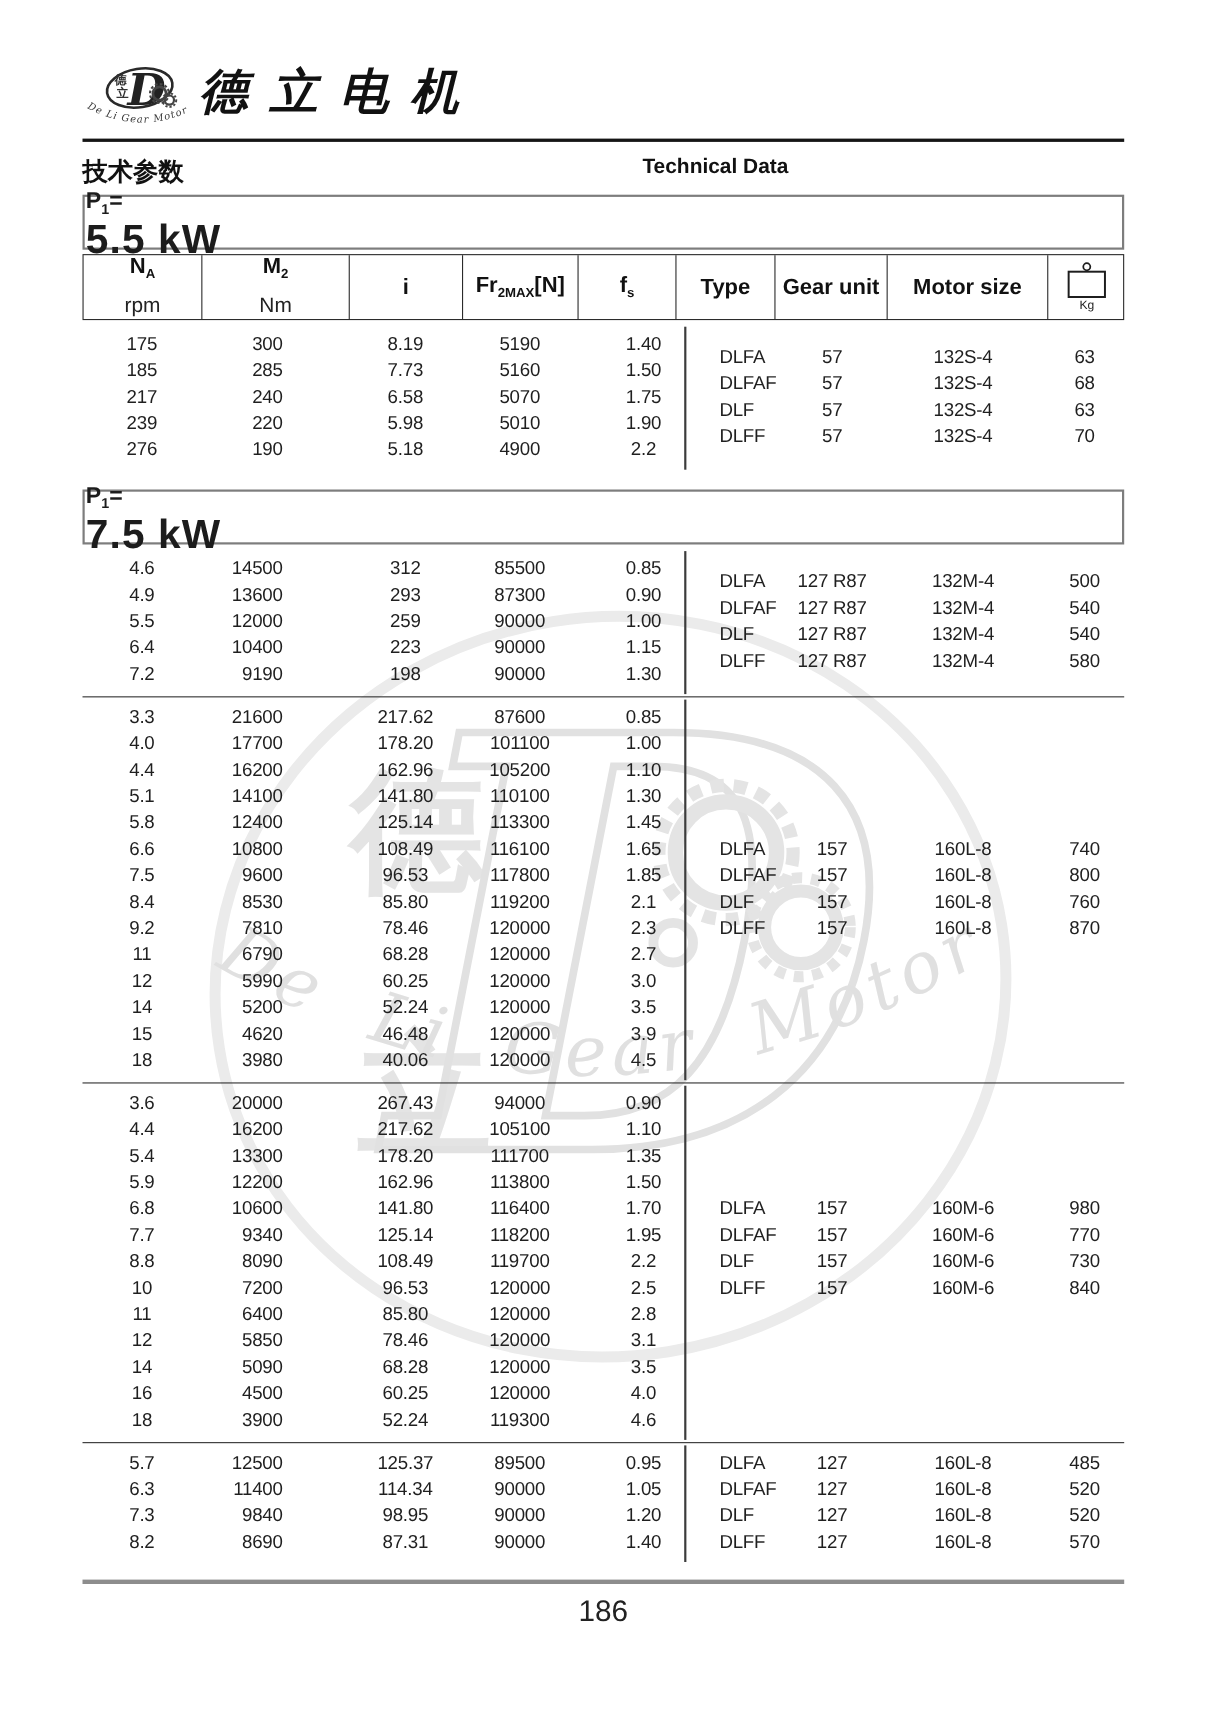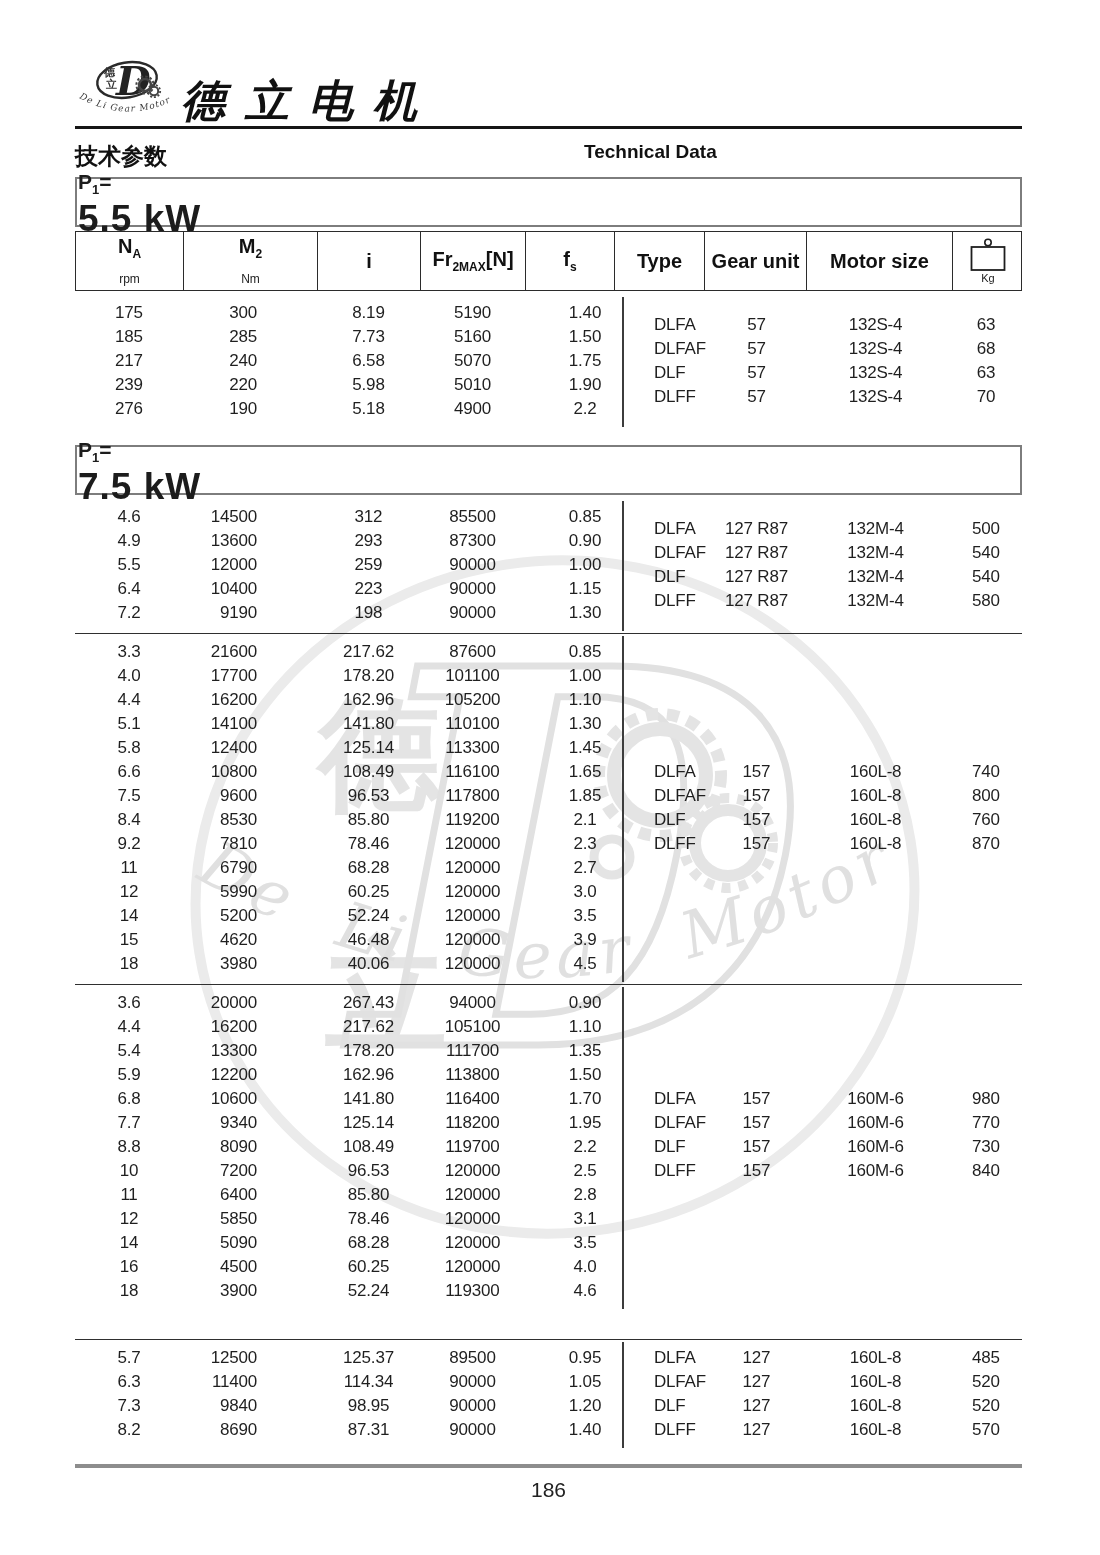--- a/index.html
+++ b/index.html
@@ -4,21 +4,21 @@
 <style>
   html,body{margin:0;padding:0;background:#ffffff;}
   .page{position:relative;width:1100px;height:1555px;background:#fff;overflow:hidden;
         font-family:"Liberation Sans","DejaVu Sans",sans-serif;color:#1c1c1c;}
   
   .watermark{position:absolute;left:120px;top:525px;z-index:0;pointer-events:none;}
   
   .content{position:relative;z-index:1;padding:52px 78px 0 75px;}
   .header{position:relative;height:74px;}
   .logo{position:absolute;left:0;top:2px;}
-  .brand{position:absolute;left:106px;top:20px;font-size:44px;font-weight:bold;letter-spacing:20px;
+  .brand{position:absolute;left:106px;top:2px;font-size:44px;font-weight:bold;letter-spacing:20px;
          font-family:"DejaVu Serif","Liberation Serif",serif;font-style:italic;color:#111;white-space:nowrap;}
   .rule{height:3px;background:#151515;}
   .subheads{position:relative;height:40px;margin-top:8px;}
   .sub-zh{position:absolute;left:0;top:4px;font-size:23px;font-weight:bold;color:#111;}
   .sub-en{position:absolute;left:509px;top:4px;font-size:19px;font-weight:bold;color:#111;}
   
   .title-box{box-sizing:border-box;height:50px;border:2px solid #7d7d7d;
              display:flex;align-items:baseline;justify-content:center;padding-top:6px;flex-direction:column;}
   .p-small{font-size:21px;font-weight:bold;}
   .p-small sub{font-size:13px;font-weight:bold;}
@@ -27,21 +27,21 @@
   .tb2{margin-top:16px;}
   
   .header-table{box-sizing:border-box;margin-top:4px;height:60px;display:flex;border:1.5px solid #2b2b2b;background:transparent;}
   .hcell{box-sizing:border-box;border-right:1.5px solid #2b2b2b;display:flex;flex-direction:column;
          align-items:center;justify-content:center;}
   .hcell:last-child{border-right:none;}
   .w1{flex:0 0 108px}.w2{flex:0 0 134px}.w3{flex:0 0 103px}.w4{flex:0 0 105px}.w5{flex:0 0 89px}
   .w6{flex:0 0 90px}.w7{flex:0 0 102px}.w8{flex:0 0 146px}.w9{flex:0 0 70px}
   .h-main{font-size:20px;font-weight:bold;line-height:1.05;color:#111;}
   .h-main sub{font-size:12px;font-weight:bold;}
-  .h-unit{font-size:12px;color:#222;margin-top:12px;}
+  .h-unit{font-size:19px;color:#222;margin-top:12px;}
   .kgcell .h-unit{margin-top:0;font-size:11px;}
   
   .section-blocks{margin-top:4px;}
   .sb2{margin-top:4px;}
   .block{position:relative;box-sizing:content-box;padding:6px 0 8px 0;}
   .block + .block{border-top:1.5px solid #2f2f2f;}
   .row{position:relative;height:24px;}
   .row span{position:absolute;top:0;height:24px;line-height:24px;font-size:17px;white-space:nowrap;
             letter-spacing:-0.2px;color:#1f1f1f;}
   .c-na{left:0;width:108px;text-align:center;}
@@ -53,21 +53,21 @@
   .right-rows{position:absolute;left:565px;width:382px;}
   .rrow{position:relative;height:24px;}
   .rrow span{position:absolute;top:0;height:24px;line-height:24px;font-size:17px;white-space:nowrap;
              letter-spacing:-0.2px;color:#1f1f1f;}
   .c-type{left:0;width:92px;padding-left:14px;box-sizing:border-box;text-align:left;}
   .c-gear{left:78px;width:77px;text-align:center;}
   .c-motor{left:155px;width:155px;text-align:center;padding-left:6px;box-sizing:border-box;}
   .c-kg{left:310px;width:72px;text-align:center;}
   
   .bottom-rule{height:4px;background:#8d8d8d;margin-top:14px;}
-  .page-number{text-align:center;font-size:21px;margin-top:10px;color:#222;}
+  .page-number{text-align:center;font-size:27px;margin-top:10px;color:#222;}
 </style>
 </head>
 <body>
 
 <div class="page">
 
   <svg class="watermark" width="900" height="820" viewBox="0 0 900 820">
     <ellipse cx="435" cy="372" rx="360" ry="336" fill="none" stroke="#ebebeb" stroke-width="10" transform="rotate(-9 435 372)"></ellipse>
     <text x="198" y="272" font-size="122" font-weight="bold" fill="#e4e4e4">德</text>
     <text x="205" y="512" font-size="122" font-weight="bold" fill="#e4e4e4">立</text>
@@ -535,21 +535,21 @@
               <span class="c-kg">730</span>
             </div>
             <div class="rrow">
               <span class="c-type">DLFF</span>
               <span class="c-gear">157</span>
               <span class="c-motor">160M-6</span>
               <span class="c-kg">840</span>
             </div>
           </div>
         </div>
-        <div class="block" style="height: 96px; margin-top: 28px;">
+        <div class="block" style="height: 96px;">
           <div class="row">
             <span class="c-na">5.7</span>
             <span class="c-m2">12500</span>
             <span class="c-i">125.37</span>
             <span class="c-fr">89500</span>
             <span class="c-fs">0.95</span>
           </div>
           <div class="row">
             <span class="c-na">6.3</span>
             <span class="c-m2">11400</span>

